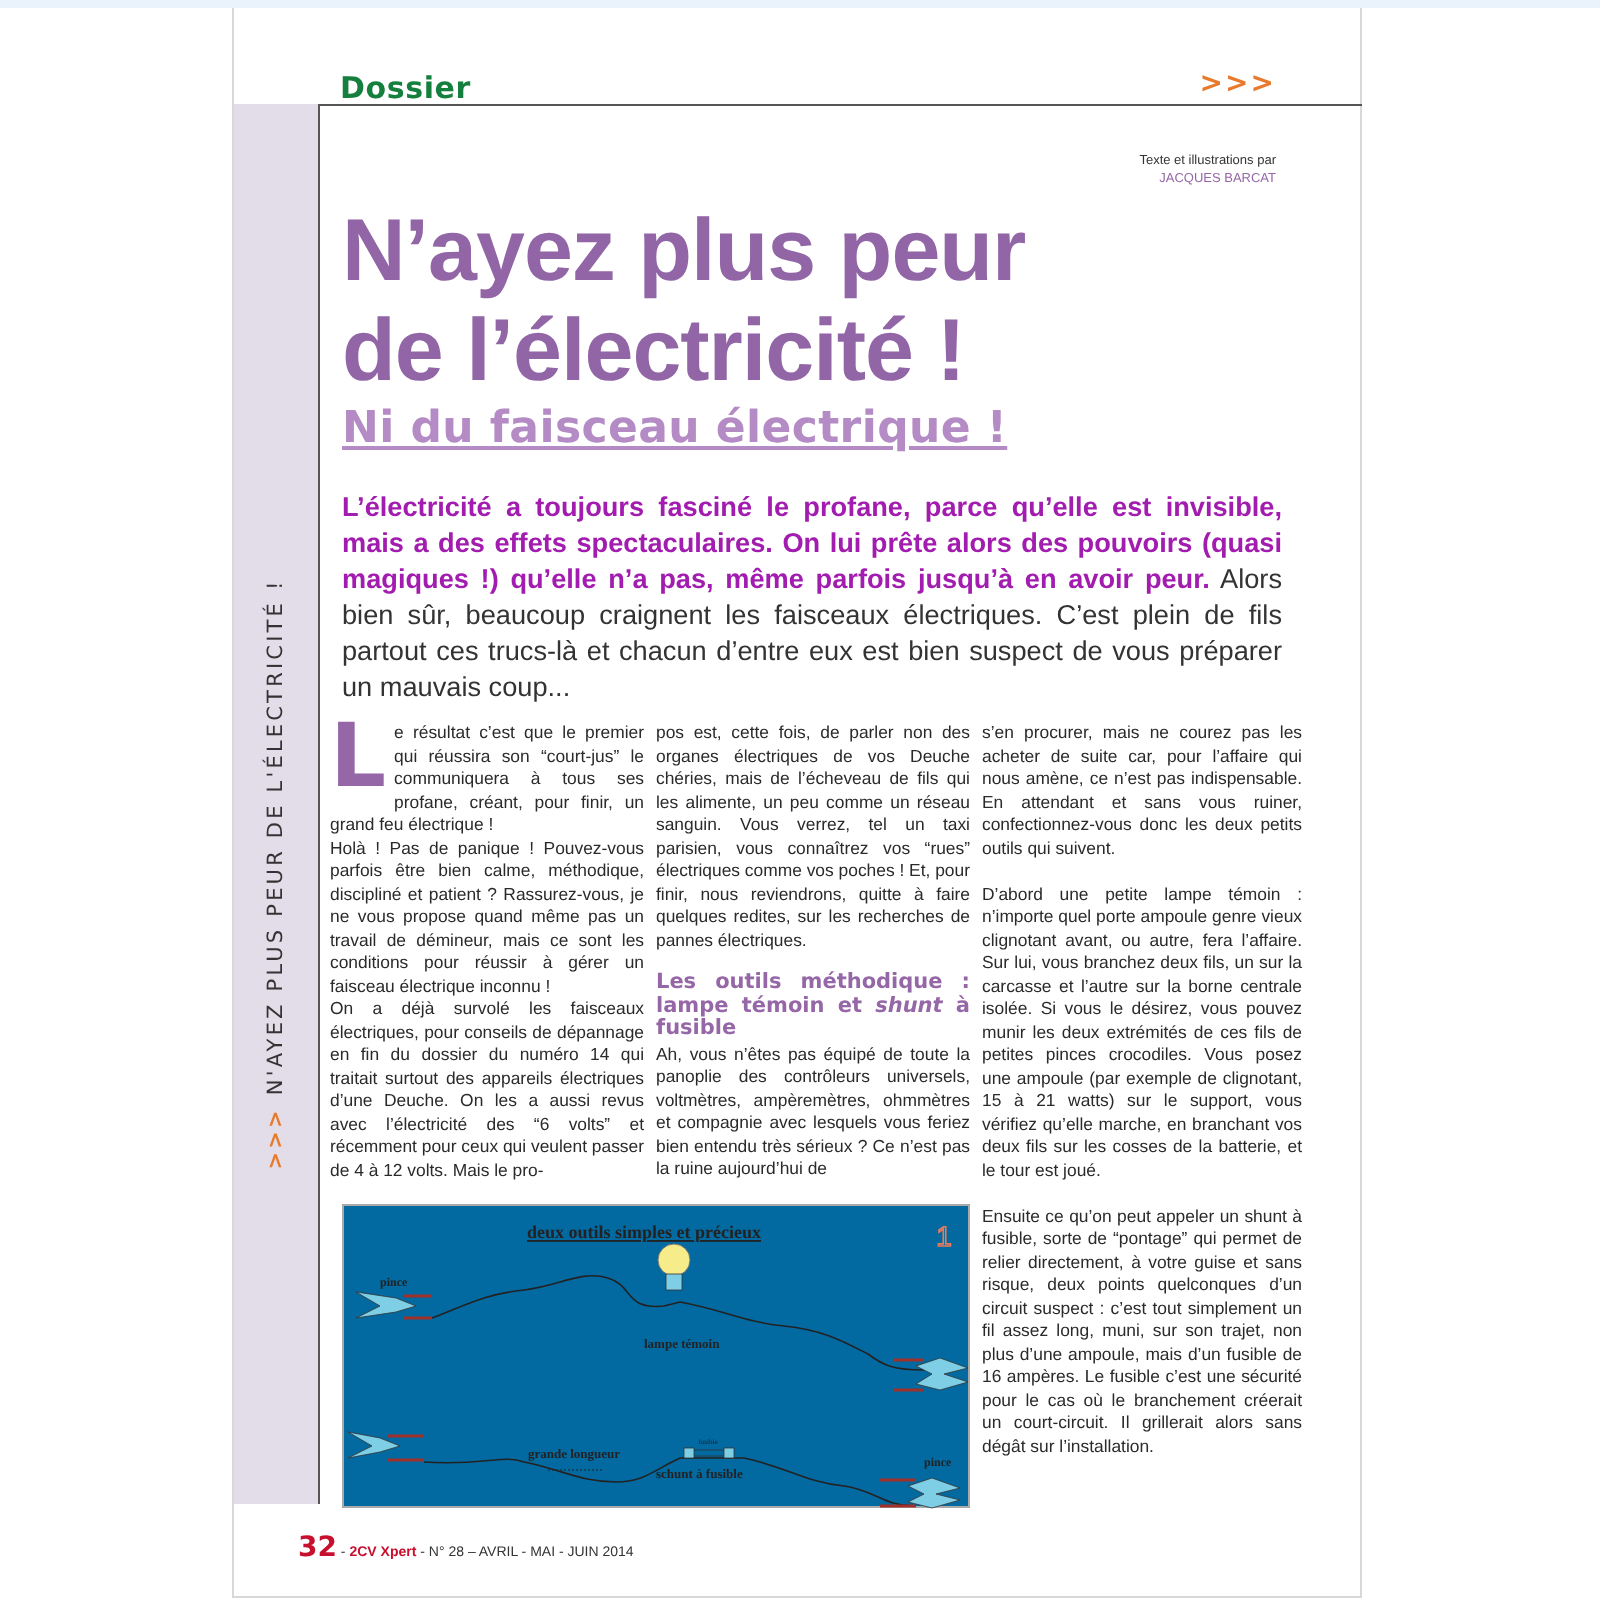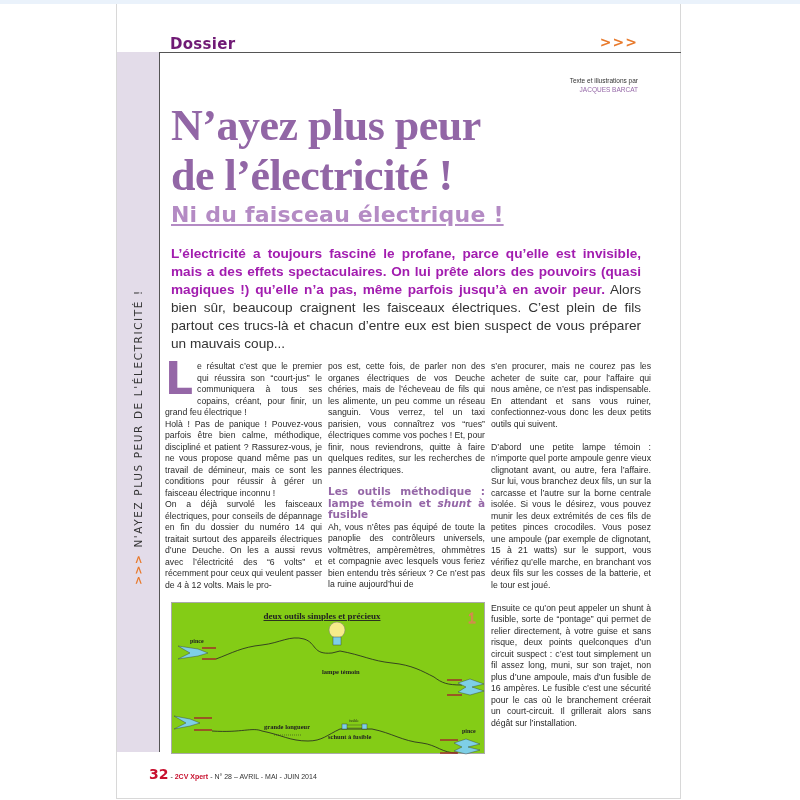--- a/index.html
+++ b/index.html
@@ -2,39 +2,39 @@
 <html><head>
 <meta charset="utf-8">
 <style>
   html, body { margin:0; padding:0; }
   body { width:800px; height:800px; background:#ffffff; position:relative; overflow:hidden; font-family:"DejaVu Sans", sans-serif; }
   .topbar { position:absolute; left:0; top:0; width:800px; height:4px; background:#eaf2fb; }
   .page { position:absolute; left:116px; top:4px; width:565px; height:795px; background:#fff; border-left:1px solid #d8d8d8; border-right:1px solid #d8d8d8; border-bottom:1px solid #d8d8d8; box-sizing:border-box; }
   .sidebar { position:absolute; left:0; top:48px; width:42px; height:700px; background:#e3dce9; border-right:1px solid #555; }
   .sidebar-text { position:absolute; left:21px; top:385px; transform:translate(-50%,-50%) rotate(-90deg); white-space:nowrap; font-family:"DejaVu Sans", sans-serif; font-size:10.5px; letter-spacing:1.6px; color:#333; }
   .sidebar-text .arrows { color:#e87a2c; font-weight:bold; margin-right:6px; }
-  .section-label { position:absolute; left:53px; top:31px; font-family:"DejaVu Sans", sans-serif; font-weight:900; font-size:15px; color:#701a75; letter-spacing:0.3px; }
+  .section-label { position:absolute; left:53px; top:31px; font-family:"DejaVu Sans", sans-serif; font-weight:900; font-size:15px; color:#15803d; letter-spacing:0.3px; }
   .section-arrows { position:absolute; right:42px; top:30px; font-size:14px; color:#e87a2c; font-weight:bold; letter-spacing:1px; }
   .header-rule { position:absolute; left:42px; top:48px; width:522px; height:1px; background:#555; }
   .byline { position:absolute; right:42px; top:72px; text-align:right; font-family:"Liberation Sans", sans-serif; font-size:6.5px; line-height:9px; color:#333; }
   .byline .author { color:#9567a7; }
-  .title { position:absolute; left:54px; top:97px; font-family:Liberation Serif, serif; font-weight:bold; font-size:44px; line-height:50px; color:#9266a6; letter-spacing:-0.5px; }
+  .title { position:absolute; left:54px; top:97px; font-family:Liberation Sans, sans-serif; font-weight:bold; font-size:44px; line-height:50px; color:#9266a6; letter-spacing:-0.5px; }
   .subtitle { position:absolute; left:54px; top:198px; font-family:"DejaVu Sans", sans-serif; font-weight:bold; font-size:22px; color:#b48bc4; letter-spacing:0.2px;text-decoration:underline; }
   .intro { position:absolute; left:54px; top:241px; width:470px; font-family:"Liberation Sans", sans-serif; font-size:13.6px; line-height:18px; color:#333; text-align:justify; }
   .intro .lead { color:#a21caf; font-weight:bold; }
   .col { position:absolute; top:357px; width:157px; font-family:"Liberation Sans", sans-serif; font-size:8.7px; line-height:11.5px; color:#2a2a2a; text-align:justify; hyphens:manual; }
   .col p { margin:0; }
   .col1 { left:48px; }
   .col2 { left:211px; }
   .col3 { left:374px; width:160px; }
   .dropcap { float:left; font-family:"DejaVu Sans", sans-serif; font-size:44px; line-height:36px; color:#9567a7; margin:0 4px 0 0; font-weight:bold; }
   .subhead { font-family:"DejaVu Sans", sans-serif; font-weight:900; font-size:10.5px; line-height:11.5px; color:#9567a7; margin:10px 0 1px 0; }
   .subhead i { font-style:italic;margin-top:44px; }
   .spacer { height:11.5px; }
-  .figure { position:absolute; left:54px; top:598px; width:314px; height:152px; border:1.5px solid #aaa; box-sizing:border-box; background:#84cc16; }
+  .figure { position:absolute; left:54px; top:598px; width:314px; height:152px; border:1.5px solid #aaa; box-sizing:border-box; background:#0369a1; }
   .figure svg { position:absolute; left:0; top:0; }
   .footer { position:absolute; left:32px; top:762px; font-family:"Liberation Sans", sans-serif; font-size:7px; color:#333; white-space:nowrap; }
   .footer .pgnum { font-family:"DejaVu Sans", sans-serif; font-weight:bold; font-size:14px; color:#c8102e; }
   .footer .brand { color:#c8102e; font-weight:bold; }
 </style>
 </head>
 <body>
 
 <div class="topbar"></div>
 
@@ -57,21 +57,21 @@
 
   <div class="title">
     <div>N’ayez plus peur</div>
     <div>de l’électricité !</div>
   </div>
   <div class="subtitle">Ni du faisceau électrique !</div>
 
   <div class="intro"><span class="lead">L’électricité a toujours fasciné le profane, parce qu’elle est invisible, mais a des effets spectaculaires. On lui prête alors des pouvoirs (quasi magiques !) qu’elle n’a pas, même parfois jusqu’à en avoir peur.</span><span> Alors bien sûr, beaucoup craignent les faisceaux électriques. C’est plein de fils partout ces trucs-là et chacun d’entre eux est bien suspect de vous préparer un mauvais coup...</span></div>
 
   <div class="col col1">
-    <p><span class="dropcap">L</span><span>e résultat c’est que le premier qui réussira son “court-jus” le communiquera à tous ses copains, créant, pour finir, un grand feu électrique !</span></p>
+    <p><span class="dropcap">L</span><span>e résultat c’est que le premier qui réussira son “court-jus” le communiquera à tous ses profane, créant, pour finir, un grand feu électrique !</span></p>
     <p>Holà ! Pas de panique ! Pouvez-vous parfois être bien calme, méthodique, discipliné et patient ? Rassurez-vous, je ne vous propose quand même pas un travail de démineur, mais ce sont les conditions pour réussir à gérer un faisceau électrique inconnu !</p>
     <p>On a déjà survolé les faisceaux électriques, pour conseils de dépannage en fin du dossier du numéro 14 qui traitait surtout des appareils électriques d’une Deuche. On les a aussi revus avec l’électricité des “6 volts” et récemment pour ceux qui veulent passer de 4 à 12 volts. Mais le pro-</p>
   </div>
 
   <div class="col col2">
     <p>pos est, cette fois, de parler non des organes électriques de vos Deuche chéries, mais de l’écheveau de fils qui les alimente, un peu comme un réseau sanguin. Vous verrez, tel un taxi parisien, vous connaîtrez vos “rues” électriques comme vos poches ! Et, pour finir, nous reviendrons, quitte à faire quelques redites, sur les recherches de pannes électriques.</p>
     <div class="subhead"><span>Les outils méthodique : lampe témoin et </span><i>shunt</i><span> à fusible</span></div>
     <p>Ah, vous n’êtes pas équipé de toute la panoplie des contrôleurs universels, voltmètres, ampèremètres, ohmmètres et compagnie avec lesquels vous feriez bien entendu très sérieux ? Ce n’est pas la ruine aujourd’hui de</p>
   </div>
 

